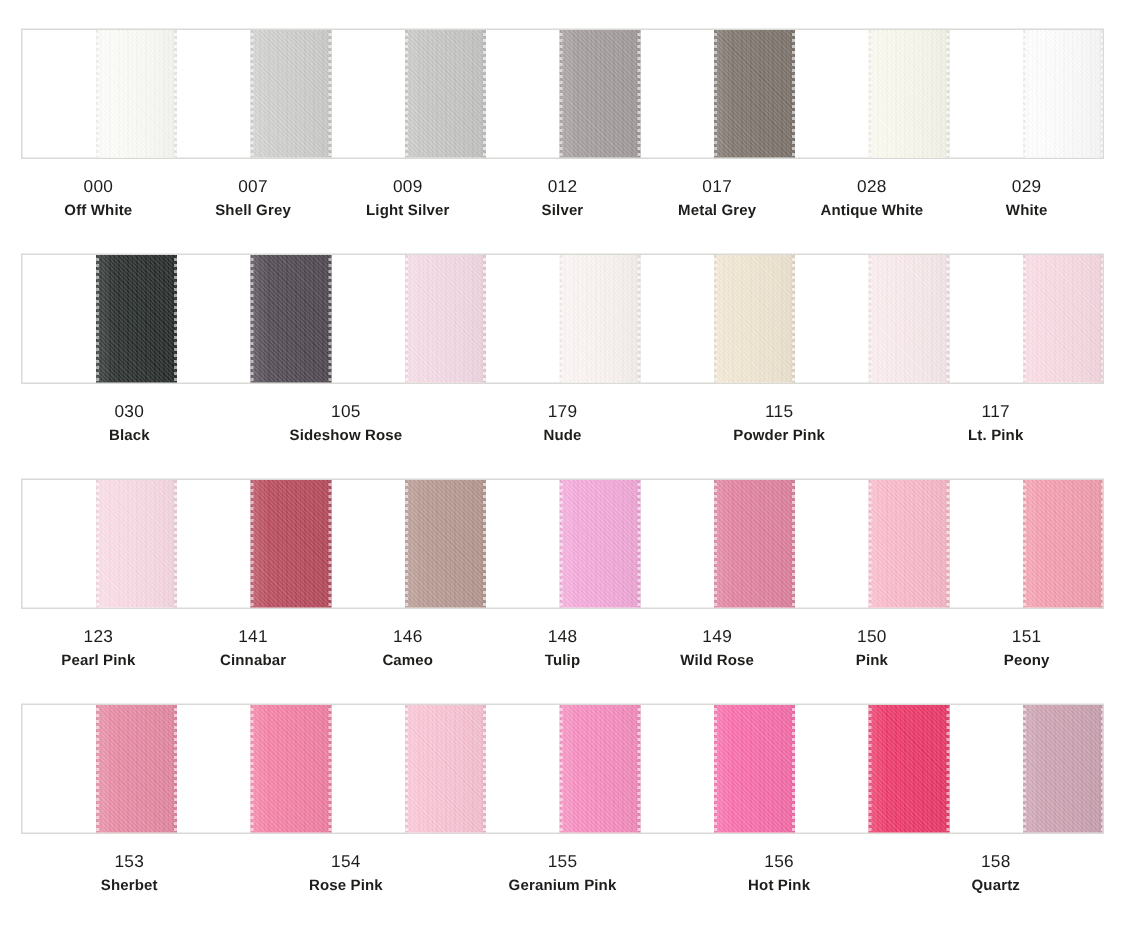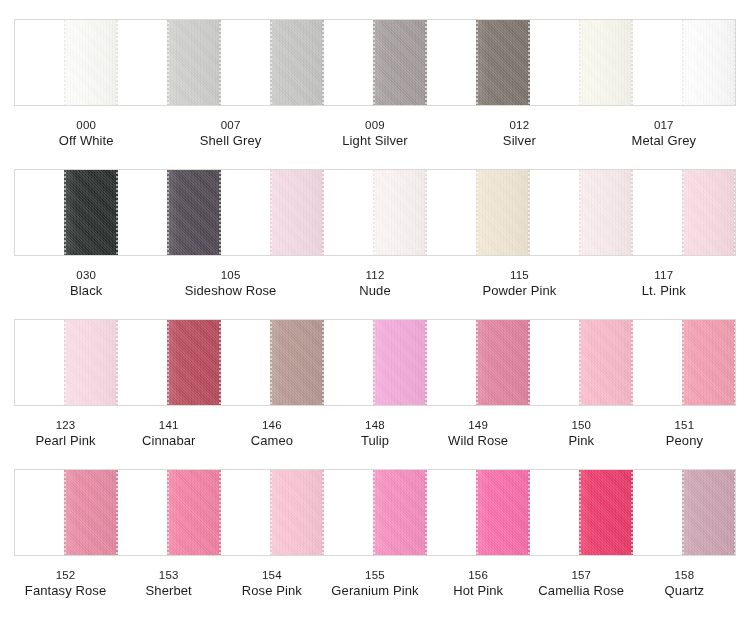--- a/index.html
+++ b/index.html
@@ -124,23 +124,24 @@
     color: #1d1d1b;
     line-height: 15px;
   }
   .label .code {
     display: block;
     font-size: 11.5px;
     letter-spacing: 0.2px;
   }
   .label .name {
     display: block;
-    font-size: 13px;
+    font-size: 10px;
     letter-spacing: 0.1px;
     white-space: nowrap;
+    font-weight: bold;
   }
 </style>
 </head>
 <body>
 
 <div id="page">
     <div class="swatch-row">
       <div class="row-card">
         <div class="cells">
           <div class="cell">
@@ -201,20 +202,28 @@
           <span class="name">Light Silver</span>
         </div>
         <div class="label">
           <span class="code">012</span>
           <span class="name">Silver</span>
         </div>
         <div class="label">
           <span class="code">017</span>
           <span class="name">Metal Grey</span>
         </div>
+        <div class="label">
+          <span class="code">028</span>
+          <span class="name">Antique White</span>
+        </div>
+        <div class="label">
+          <span class="code">029</span>
+          <span class="name">White</span>
+        </div>
       </div>
     </div>
     <div class="swatch-row">
       <div class="row-card">
         <div class="cells">
           <div class="cell">
             <div class="ribbon" style="background: rgb(37, 43, 40);">
               <div class="weave"></div>
               <div class="sheen"></div>
             </div>
@@ -260,21 +269,21 @@
       <div class="labels">
         <div class="label">
           <span class="code">030</span>
           <span class="name">Black</span>
         </div>
         <div class="label">
           <span class="code">105</span>
           <span class="name">Sideshow Rose</span>
         </div>
         <div class="label">
-          <span class="code">112</span>
+          <span class="code">179</span>
           <span class="name">Nude</span>
         </div>
         <div class="label">
           <span class="code">115</span>
           <span class="name">Powder Pink</span>
         </div>
         <div class="label">
           <span class="code">117</span>
           <span class="name">Lt. Pink</span>
         </div>
@@ -400,42 +409,34 @@
           <div class="cell">
             <div class="ribbon" style="background: rgb(205, 162, 178);">
               <div class="weave"></div>
               <div class="sheen"></div>
             </div>
           </div>
         </div>
       </div>
       <div class="labels">
         <div class="label">
-          <span class="code">152</span>
-          <span class="name">Fantasy Rose</span>
-        </div>
-        <div class="label">
           <span class="code">153</span>
           <span class="name">Sherbet</span>
         </div>
         <div class="label">
           <span class="code">154</span>
           <span class="name">Rose Pink</span>
         </div>
         <div class="label">
           <span class="code">155</span>
           <span class="name">Geranium Pink</span>
         </div>
         <div class="label">
           <span class="code">156</span>
           <span class="name">Hot Pink</span>
-        </div>
-        <div class="label">
-          <span class="code">157</span>
-          <span class="name">Camellia Rose</span>
         </div>
         <div class="label">
           <span class="code">158</span>
           <span class="name">Quartz</span>
         </div>
       </div>
     </div>
   </div>
 
 </body></html>

